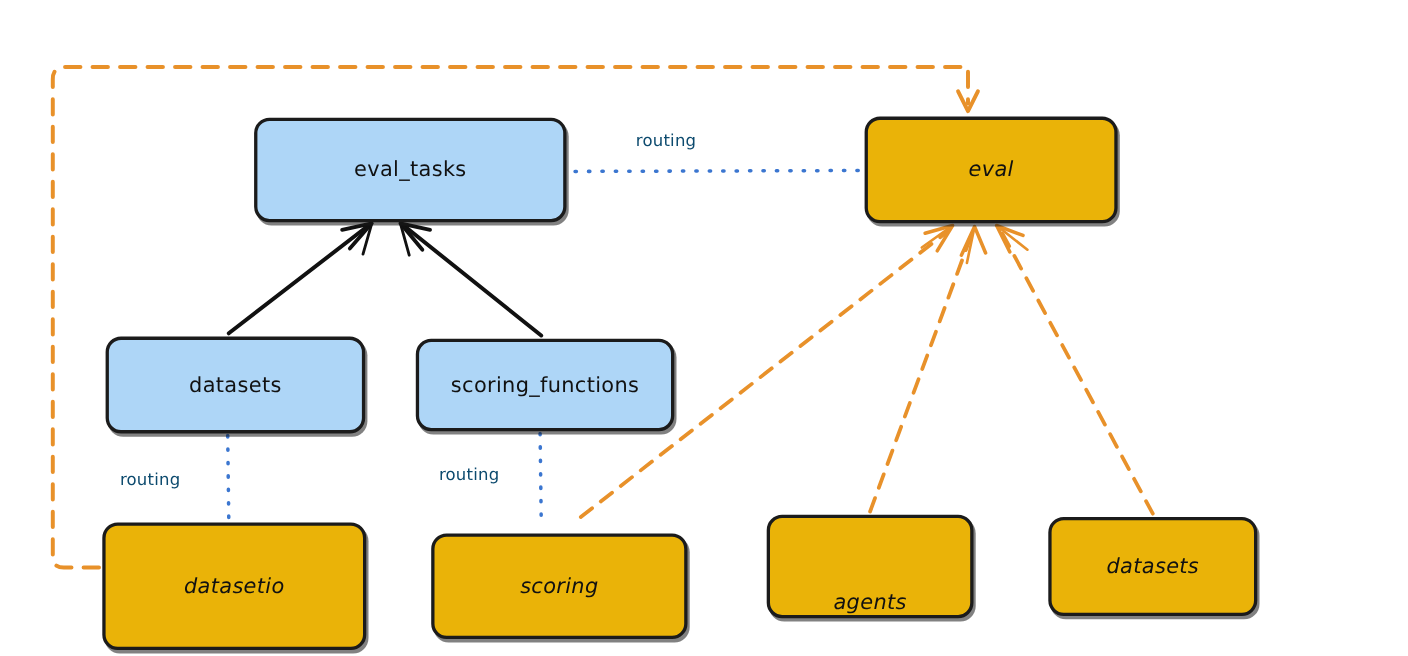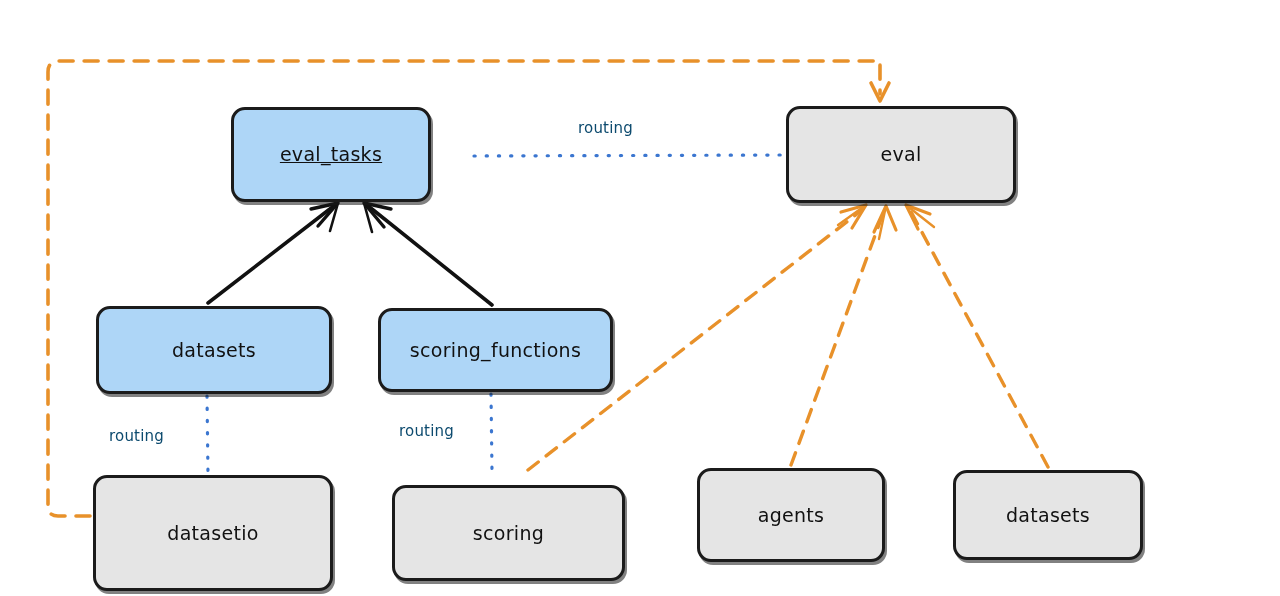--- a/index.html
+++ b/index.html
@@ -40,21 +40,22 @@
     font-size: 19px;
     letter-spacing: 0.3px;
     color: #111111;
     text-align: center;
     box-shadow: 2px 3px 0 rgba(25,25,25,0.55);
   }
   .node.api {
     background: #aed6f7;
   }
   .node.provider {
-    background: #e5e5e5;
+    background: #eab308;
+    font-style: italic;
   }
   .node .node-label {
     line-height: 1.1;
     padding: 0 8px;
   }
   .edge-label {
     position: absolute;
     font-family: "DejaVu Sans", sans-serif;
     font-size: 15px;
     color: #0c4a6e;
@@ -104,21 +105,21 @@
       <path d="M 879 239 L 886 206" fill="none" stroke="#e8912a" stroke-width="2.4" stroke-linecap="round"></path>
     </g>
 
     <g>
       <path d="M 1048 467 L 910 210" fill="none" stroke="#e8912a" stroke-width="3.4" stroke-linecap="round" stroke-dasharray="13 10"></path>
       <path d="M 930 214 L 906 205 L 918 229" fill="none" stroke="#e8912a" stroke-width="3.2" stroke-linecap="round" stroke-linejoin="round"></path>
       <path d="M 934 227 L 906 205" fill="none" stroke="#e8912a" stroke-width="2.4" stroke-linecap="round"></path>
     </g>
   </svg>
 
-  <div class="node api" style="left:231px; top:107px; width:200px; height:95px;text-decoration:underline;">
+  <div class="node api" style="left:231px; top:107px; width:284px; height:95px;">
     <span class="node-label">eval_tasks</span>
   </div>
 
   <div class="node provider" style="left:786px; top:106px; width:230px; height:97px;">
     <span class="node-label">eval</span>
   </div>
 
   <div class="node api" style="left:96px; top:306px; width:236px; height:88px;">
     <span class="node-label">datasets</span>
   </div>
@@ -128,21 +129,21 @@
   </div>
 
   <div class="node provider" style="left:93px; top:475px; width:240px; height:116px;">
     <span class="node-label">datasetio</span>
   </div>
 
   <div class="node provider" style="left:392px; top:485px; width:233px; height:96px;">
     <span class="node-label">scoring</span>
   </div>
 
-  <div class="node provider" style="left:697px; top:468px; width:188px; height:94px;">
+  <div class="node provider" style="left:697px; top:468px; width:188px; height:94px;align-items:flex-end;">
     <span class="node-label">agents</span>
   </div>
 
   <div class="node provider" style="left:953px; top:470px; width:190px; height:90px;">
     <span class="node-label">datasets</span>
   </div>
 
   <div class="edge-label" style="left:578px; top:119px;">routing</div>
 
   <div class="edge-label" style="left:109px; top:427px;">routing</div>

